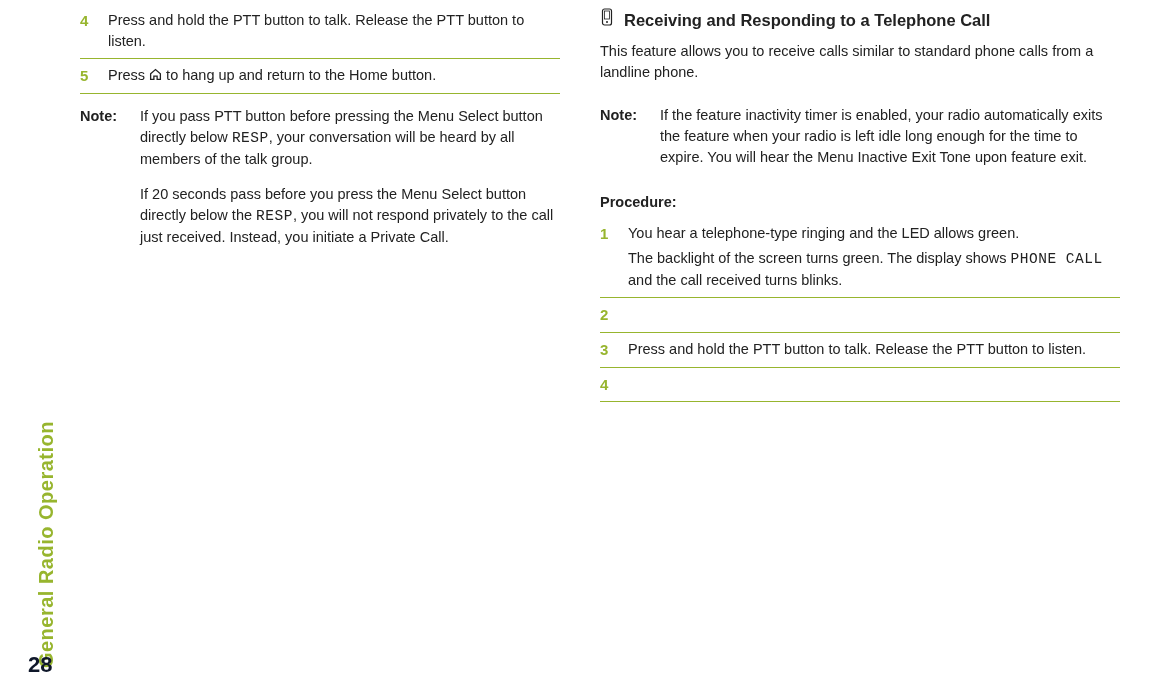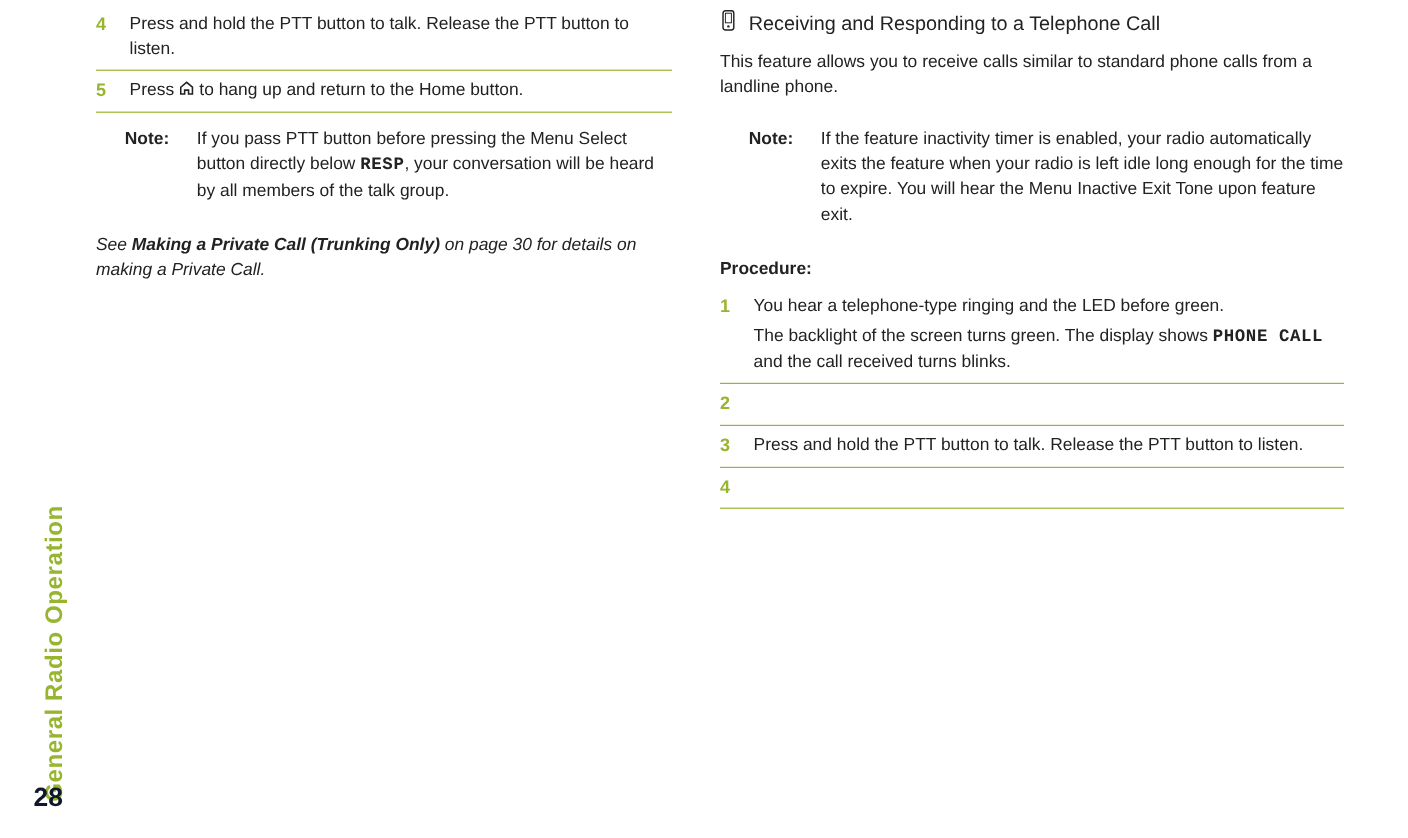--- a/index.html
+++ b/index.html
@@ -60,40 +60,39 @@
     color: #97b52e;
     font-weight: bold;
     min-width: 16px;
     font-size: 15px;
   }
   .step-body { flex: 1; }
   .note-block {
     display: flex;
     gap: 12px;
     padding: 12px 0 0 0;
-    margin-left: 24px;
   }
   .note-label { font-weight: bold; min-width: 48px; }
   .note-body { flex: 1; }
   .note-body p { margin-bottom: 14px; }
   .see-line { font-style: italic; padding-top: 10px; }
   .see-line .bold-it { font-weight: bold; font-style: italic; }
   .section-head {
     display: flex;
     align-items: center;
     gap: 10px;
-    font-weight: normal;
+    font-weight: bold;
     font-size: 16.5px;
     margin-bottom: 8px;
     margin-top: 4px;
   }
   .intro { margin-bottom: 10px; }
   .proc-label { font-weight: bold; margin: 10px 0 4px 0; }
   .bold { font-weight: normal; }
-  .mono { font-family: "Courier New", monospace; font-weight: bold; letter-spacing: 0.5px; }
+  .mono { font-family: "Courier New", monospace; font-weight: normal; letter-spacing: 0.5px; }
   .home-icon {
     display: inline-block;
     vertical-align: -1px;
   }
   .home-icon svg { width: 13px; height: 13px; }
   .phone-icon svg { width: 14px; height: 18px; }
   .step:last-of-type { border-bottom: 1px solid #97b52e; }
   .step-block .step:last-child { border-bottom: 1px solid #97b52e; }
   .step1-body .sub { display:block; margin-top:4px;}
 </style>
@@ -126,26 +125,26 @@
               </svg></span><span> to hang up and return to the Home button.</span>
         </div>
       </div>
 
       <div class="note-block">
         <div class="note-label">Note:</div>
         <div class="note-body">
           <p>
             <span>If you pass </span><span class="bold">PTT</span><span> button before pressing the </span><span class="bold">Menu Select</span><span> button directly below </span><span class="mono">RESP</span><span>, your conversation will be heard by all members of the talk group.</span>
           </p>
-        </div>
-      </div>
-
-      <div class="see-line">
-        <span>See </span><span class="bold-it">Making a Private Call (Trunking Only)</span><span> on page 30 for details on making a Private Call.</span>
-      </div>
+          <p>
+            <span>If 20 seconds pass before you press the </span><span class="bold">Menu Select</span><span> button directly below the </span><span class="mono">RESP</span><span>, you will not respond privately to the call just received. Instead, you initiate a Private Call.</span>
+          </p>
+        </div>
+      </div>
+
 
     </div>
 
     <div class="col col-right">
 
       <div class="section-head">
         <span class="phone-icon"><svg viewBox="0 0 12 18">
               <rect x="1.5" y="1" width="9" height="16" rx="2" fill="none" stroke="#222" stroke-width="1.2"></rect>
               <rect x="3.5" y="3" width="5" height="8" fill="none" stroke="#222" stroke-width="0.8"></rect>
               <circle cx="6" cy="14" r="1" fill="#222"></circle>
@@ -162,21 +161,21 @@
         </div>
       </div>
 
       <p class="proc-label">Procedure:</p>
 
       <div class="step-block">
 
         <div class="step">
           <div class="step-num">1</div>
           <div class="step-body step1-body">
-            <span>You hear a telephone-type ringing and the LED before green.</span>
+            <span>You hear a telephone-type ringing and the LED allows green.</span>
             <span class="sub">
               <span>The backlight of the screen turns green. The display shows </span><span class="mono">PHONE CALL</span><span> and the call received turns blinks.</span>
             </span>
           </div>
         </div>
 
         <div class="step">
           <div class="step-num">2</div>
         </div>
 

